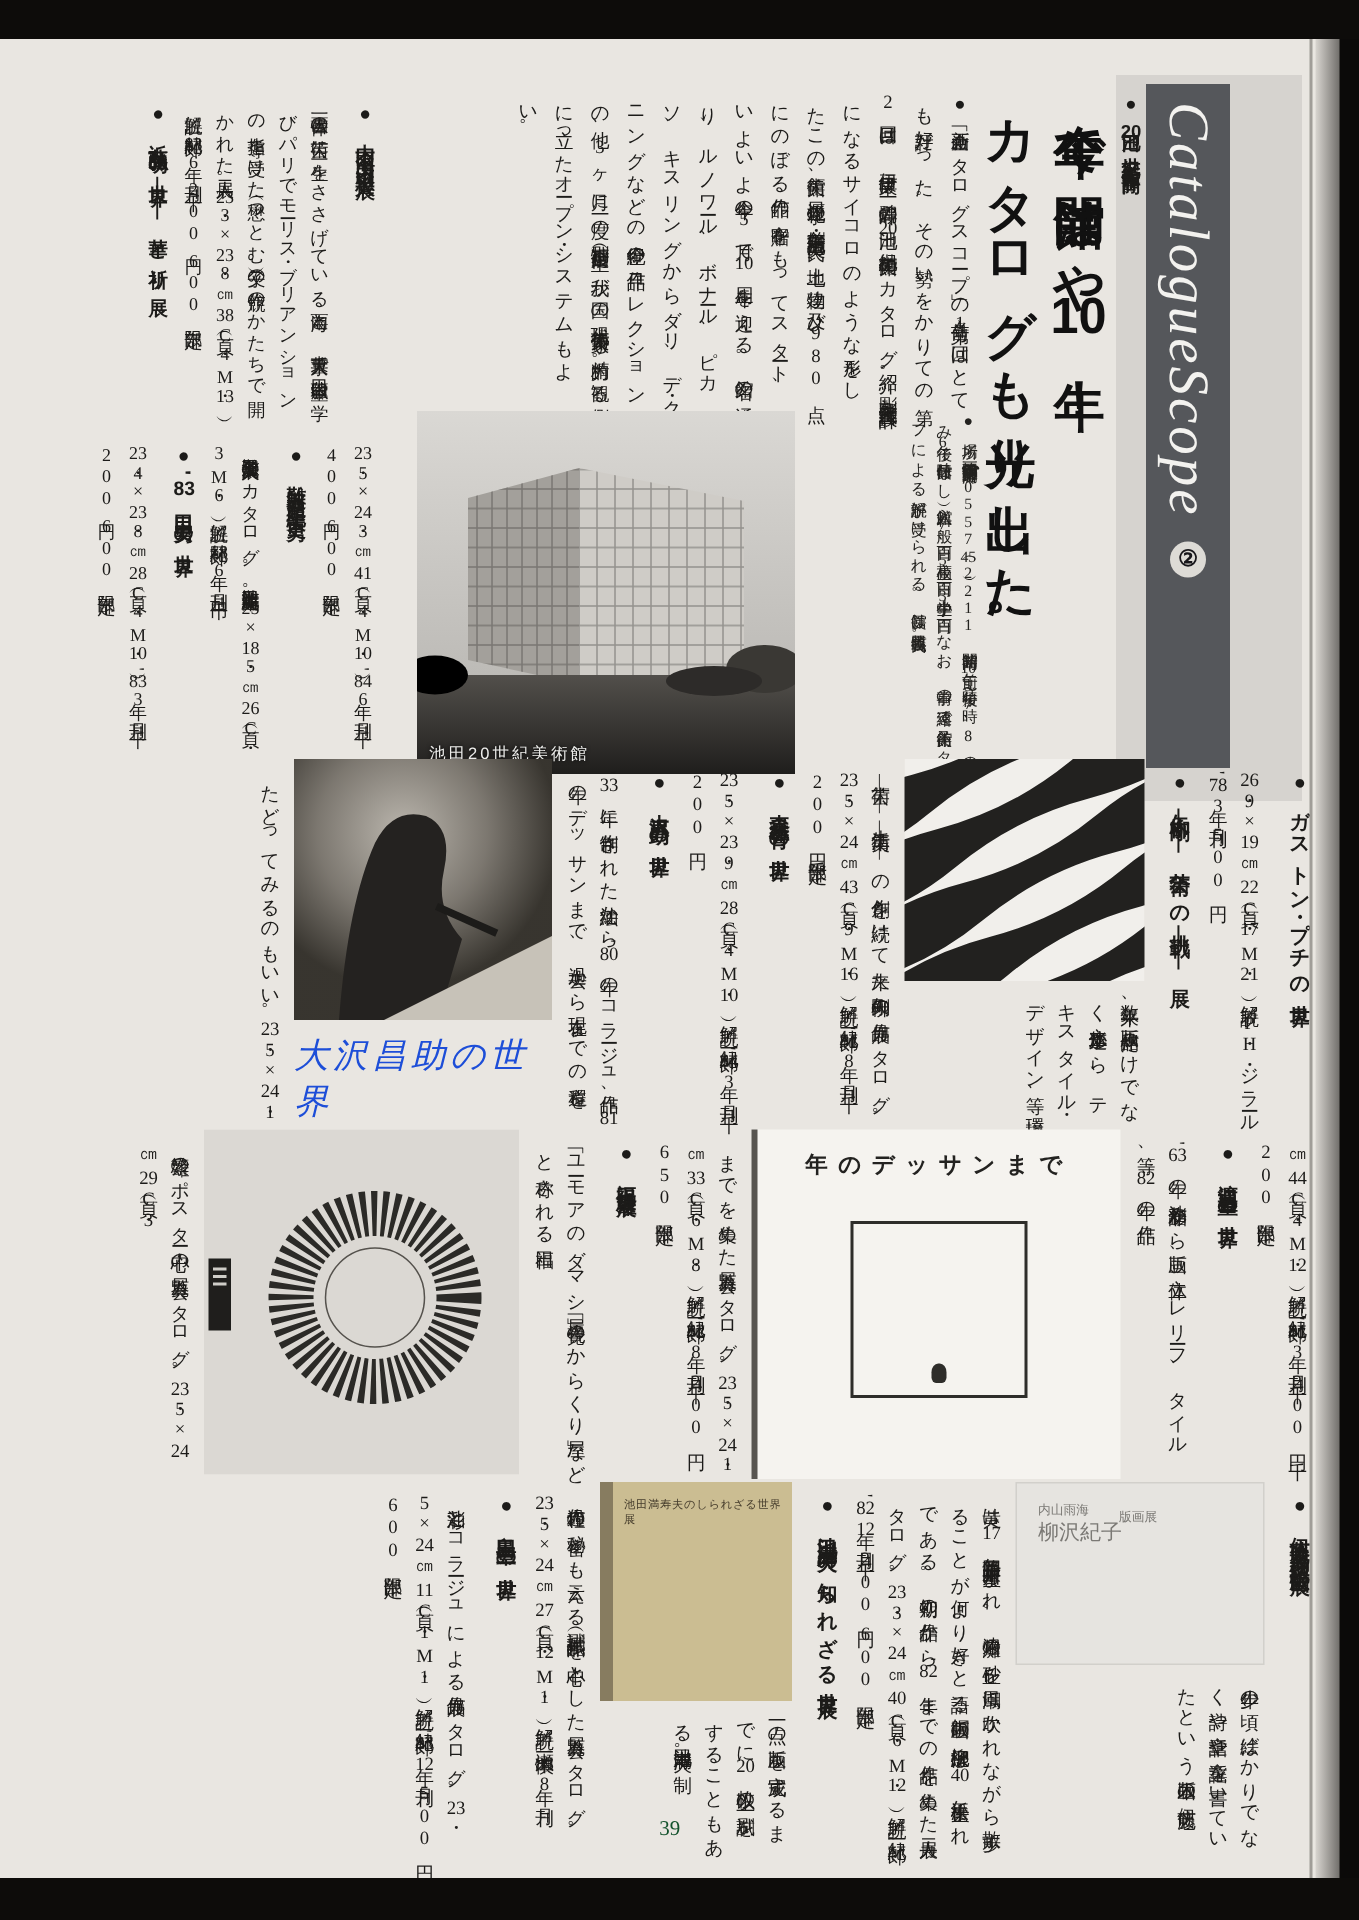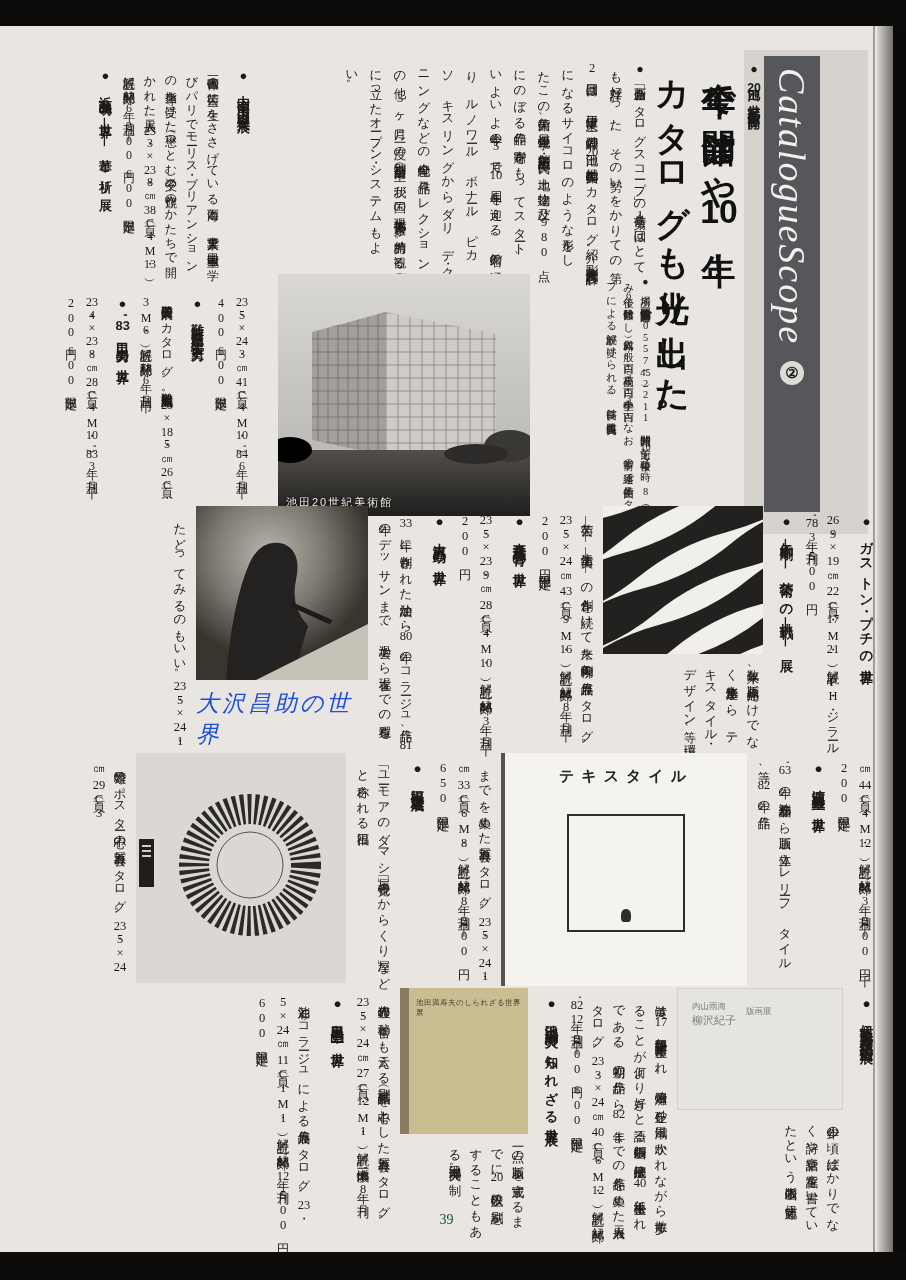--- a/index.html
+++ b/index.html
@@ -43,21 +43,21 @@
   
   .wat-cover{width:246px;background:#f5f3ef;border-left:4px solid #57544f;position:relative}
   .wat-title{text-align:center;padding-top:14px;font-size:15px;letter-spacing:7px;color:#232220;font-weight:bold}
   .wat-square{width:118px;height:118px;border:2px solid #2e2d2a;margin:28px auto 0;position:relative}
   .wat-blob{position:absolute;left:50%;bottom:8px;width:10px;height:13px;background:#2e2d2a;
             transform:translateX(-50%);border-radius:45% 45% 30% 30%}
   .ike-cover{width:128px;height:146px;background:linear-gradient(90deg,#877c60 0,#877c60 9px,#cbbd92 9px)}
   .ike-title{padding:10px 4px 0 16px;font-size:7.5px;color:#463d2c;letter-spacing:0.5px}
   .ito-cover{width:166px;height:122px;background:#e6e4e0;border:1px solid #d2d0cb;position:relative}
   .ito-t1{position:absolute;left:14px;top:12px;font-size:8.5px;color:#7b7975}
-  .ito-t2{position:absolute;left:14px;top:24px;font-size:11px;color:#7b7975}
+  .ito-t2{position:absolute;left:14px;top:24px;font-size:14px;color:#7b7975}
   .ito-t3{position:absolute;left:68px;top:17px;font-size:8.5px;color:#7b7975}
   .osa-script{height:58px;font-style:italic;font-size:23px;letter-spacing:3px;color:#1d4ed8;padding-top:8px}
   
   .edge-top{position:absolute;left:0;top:0;width:906px;height:26px;background:#0d0c0a}
   .edge-bottom{position:absolute;left:0;top:1252px;width:906px;height:28px;background:#0d0c0a}
   .edge-right{position:absolute;left:893px;top:0;width:13px;height:1280px;background:#0b0a09}
   .edge-shade{position:absolute;left:877px;top:26px;width:16px;height:1226px;
               background:linear-gradient(90deg,#d8d5d0,#716f6b)}
   .edge-line{position:absolute;left:873px;top:26px;width:2px;height:1226px;background:#a09d98}
   .pageno{position:absolute;left:0;top:1186px;width:893px;text-align:center;font-size:14px;color:#14532d}
@@ -168,21 +168,21 @@
       <div class="osa-script">大沢昌助の世界</div>
     </div>
     <div class="txt jp">たどってみるのもいい。<span class="tcy">23</span>・<span class="tcy">5</span>×<span class="tcy">24</span>・<span class="tcy">1</span></div>
   </div>
 
   <div class="band" style="left:18px;top:727px;width:857px;height:233px">
     <div class="txt jp">㎝ <span class="tcy">44</span>頁（<span class="tcy">C</span>・<span class="tcy">4</span> <span class="tcy">M</span>・<span class="tcy">12</span>） 解説／林紀一郎 '<span class="tcy">81</span>年<span class="tcy">3</span>月刊 千<span class="du">200</span>円 千<span class="du">200</span>部限定</div>
     <div class="heading jp">●渡辺豊重の世界</div>
     <div class="txt jp">'<span class="tcy">63</span>年の油彩作品から版画、立体、レリーフ、タイル等、'<span class="tcy">82</span>年の作品</div>
     <div class="wat-cover">
-      <div class="wat-title">テキスタイル</div>
+      <div class="wat-title">年のデッサンまで</div>
       <div class="wat-square">
         <span class="wat-blob"></span>
       </div>
     </div>
     <div class="txt jp">までを集めた展覧会カタログ。<span class="tcy">23</span>・<span class="tcy">5</span>×<span class="tcy">24</span>・<span class="tcy">1</span>㎝ <span class="tcy">33</span>頁（<span class="tcy">C</span>・<span class="tcy">6</span> <span class="tcy">M</span>・<span class="tcy">8</span>） 解説／林紀一郎 '<span class="tcy">82</span>年<span class="tcy">8</span>月刊 千<span class="du">200</span>円 <span class="du">650</span>部限定</div>
     <div class="heading jp">●福田繁雄展</div>
     <div class="txt jp">「ユーモアのダマシ屋」「視覚のからくり屋」などと称される福田</div>
     <svg viewBox="0 0 210 230" width="210" height="230">
       <rect width="210" height="230" fill="#dbd8d3"></rect>
       <circle cx="114" cy="112" r="56" fill="none" stroke="#2b2a27" stroke-width="30" stroke-dasharray="3.5 3.2"></circle>

